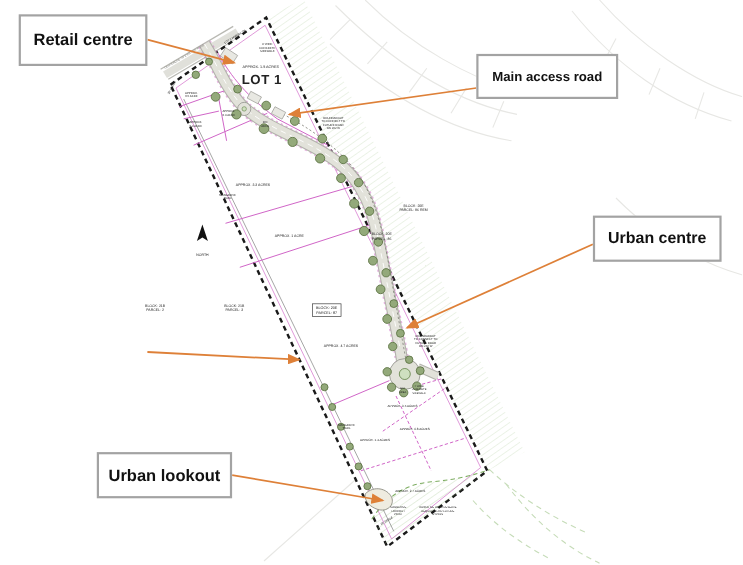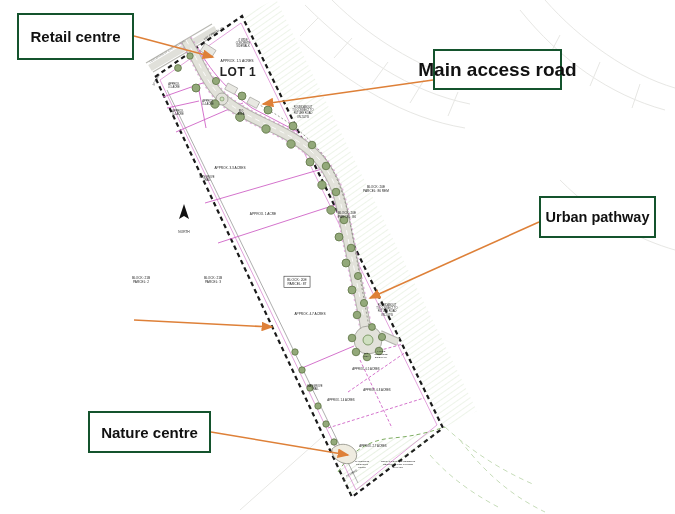--- a/index.html
+++ b/index.html
@@ -1,22 +1,22 @@
 <!DOCTYPE html>
 <html><head>
 <meta charset="utf-8">
 <style>
   html,body{margin:0;padding:0;background:#ffffff;}
   .stage{position:relative;width:675px;height:514px;overflow:hidden;background:#fff;
          font-family:"Liberation Sans",sans-serif;}
   .stage svg{position:absolute;left:0;top:0;}
   .callout{position:absolute;display:flex;align-items:center;justify-content:center;
-           background:#fff;border:2px solid #14532d;color:#111;font-weight:bold;
+           background:#fff;border:2px solid #a3a3a3;color:#111;font-weight:bold;
            font-size:15px;white-space:nowrap;box-sizing:border-box;z-index:5;}
-  #c-main{font-size:19px;}
+  #c-main{font-size:12px;}
   #c-urban{font-size:14.5px;}
 </style>
 </head>
 <body>
 
 <div class="stage">
 
   <svg width="675" height="514" viewBox="0 0 675 514">
     <defs>
       <pattern id="hatch" width="5" height="5" patternUnits="userSpaceOnUse" patternTransform="rotate(55)">
@@ -208,19 +208,19 @@
     </g>
   </svg>
 
   <div class="callout" id="c-retail" style="left:17px;top:13px;width:117px;height:47px">
     <span>Retail centre</span>
   </div>
   <div class="callout" id="c-main" style="left:433px;top:49px;width:129px;height:41px">
     <span>Main access road</span>
   </div>
   <div class="callout" id="c-urban" style="left:539px;top:196px;width:117px;height:42px">
-    <span>Urban pathway</span>
+    <span>Urban centre</span>
   </div>
   <div class="callout" id="c-nature" style="left:88px;top:411px;width:123px;height:42px">
-    <span>Nature centre</span>
+    <span>Urban lookout</span>
   </div>
 
 </div>
 
 </body></html>

